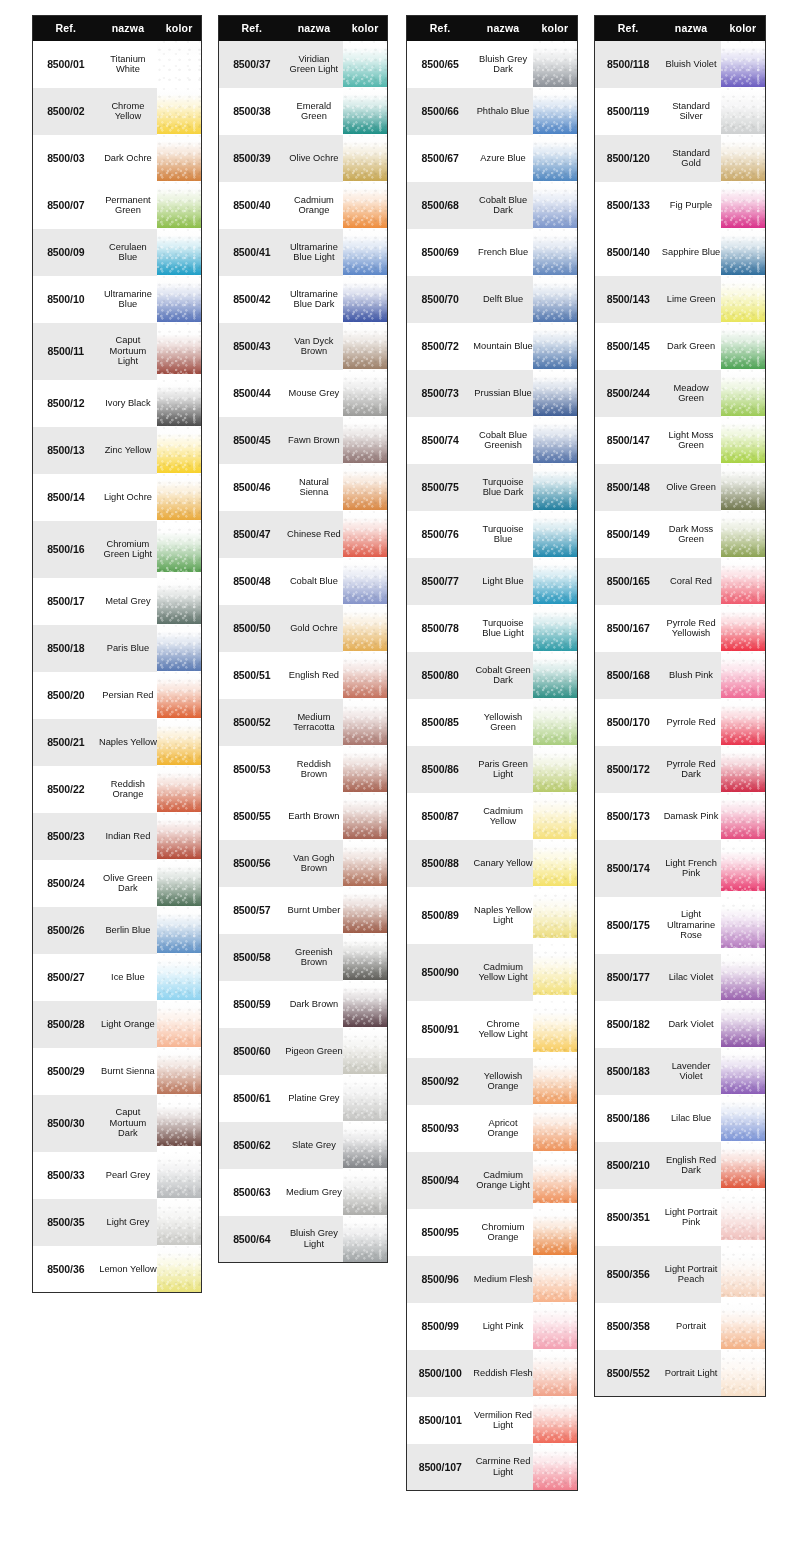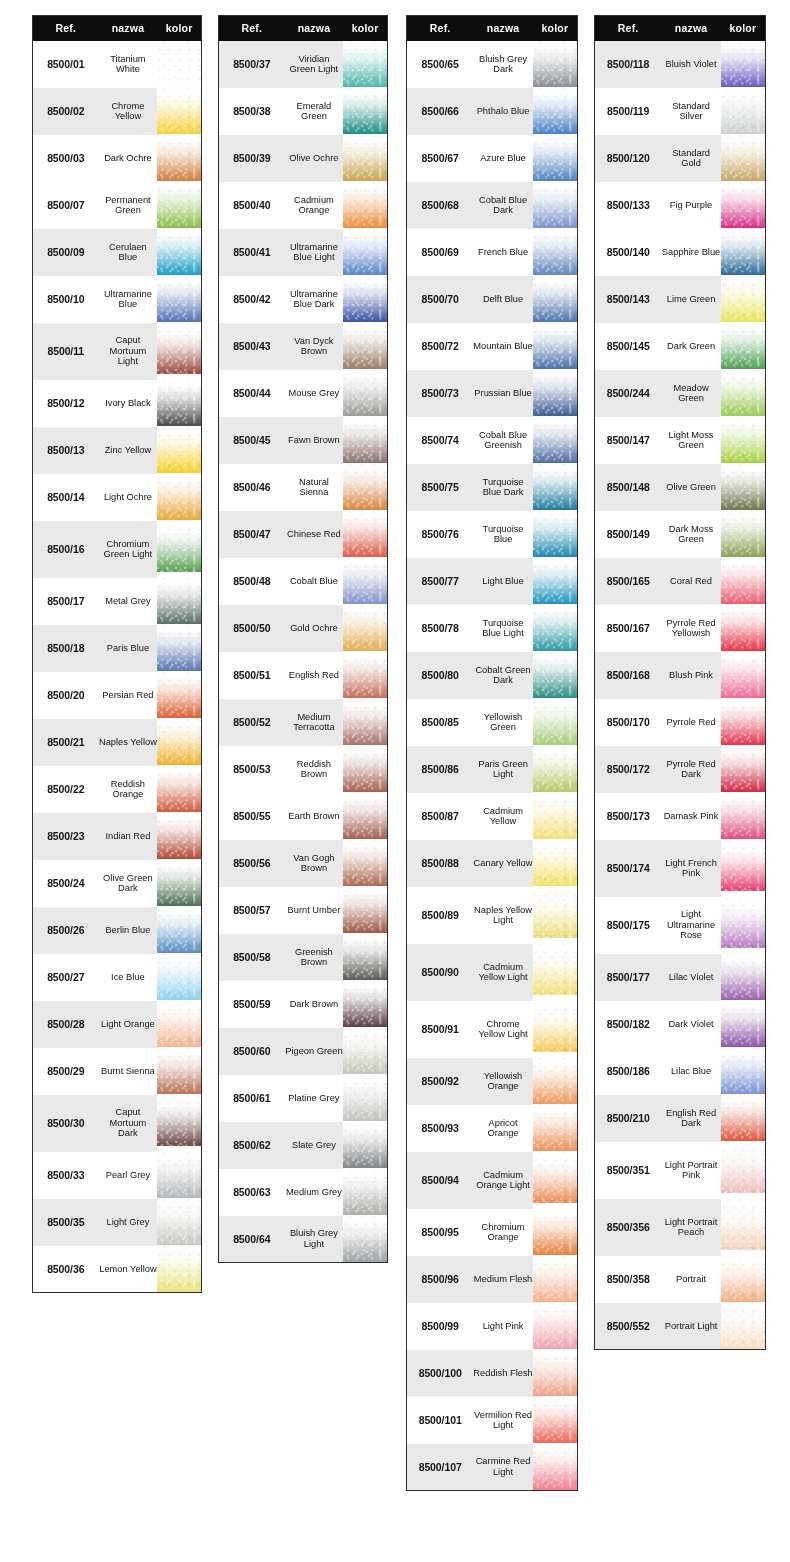--- a/index.html
+++ b/index.html
@@ -880,20 +880,27 @@
               <div class="swatch" style="background: linear-gradient(rgb(255, 255, 255) 0%, rgb(253, 253, 253) 14%, rgb(237, 227, 240) 38%, rgb(207, 180, 216) 62%, rgb(174, 129, 190) 84%, rgb(154, 98, 174) 100%);"></div>
             </td>
           </tr>
           <tr class="plain h2">
             <td class="cell-ref">8500/182</td>
             <td class="cell-name">Dark Violet</td>
             <td class="cell-color">
               <div class="swatch" style="background: linear-gradient(rgb(255, 255, 255) 0%, rgb(253, 253, 253) 14%, rgb(235, 225, 239) 38%, rgb(201, 174, 213) 62%, rgb(165, 120, 185) 84%, rgb(142, 86, 168) 100%);"></div>
             </td>
           </tr>
+          <tr class="alt h2">
+            <td class="cell-ref">8500/183</td>
+            <td class="cell-name">Lavender Violet</td>
+            <td class="cell-color">
+              <div class="swatch" style="background: linear-gradient(rgb(255, 255, 255) 0%, rgb(253, 253, 253) 14%, rgb(234, 226, 242) 38%, rgb(199, 177, 220) 62%, rgb(161, 125, 197) 84%, rgb(138, 92, 182) 100%);"></div>
+            </td>
+          </tr>
           <tr class="plain h2">
             <td class="cell-ref">8500/186</td>
             <td class="cell-name">Lilac Blue</td>
             <td class="cell-color">
               <div class="swatch" style="background: linear-gradient(rgb(255, 255, 255) 0%, rgb(253, 253, 253) 14%, rgb(231, 236, 248) 38%, rgb(192, 203, 235) 62%, rgb(149, 169, 222) 84%, rgb(123, 147, 214) 100%);"></div>
             </td>
           </tr>
           <tr class="alt h2">
             <td class="cell-ref">8500/210</td>
             <td class="cell-name">English Red Dark</td>

